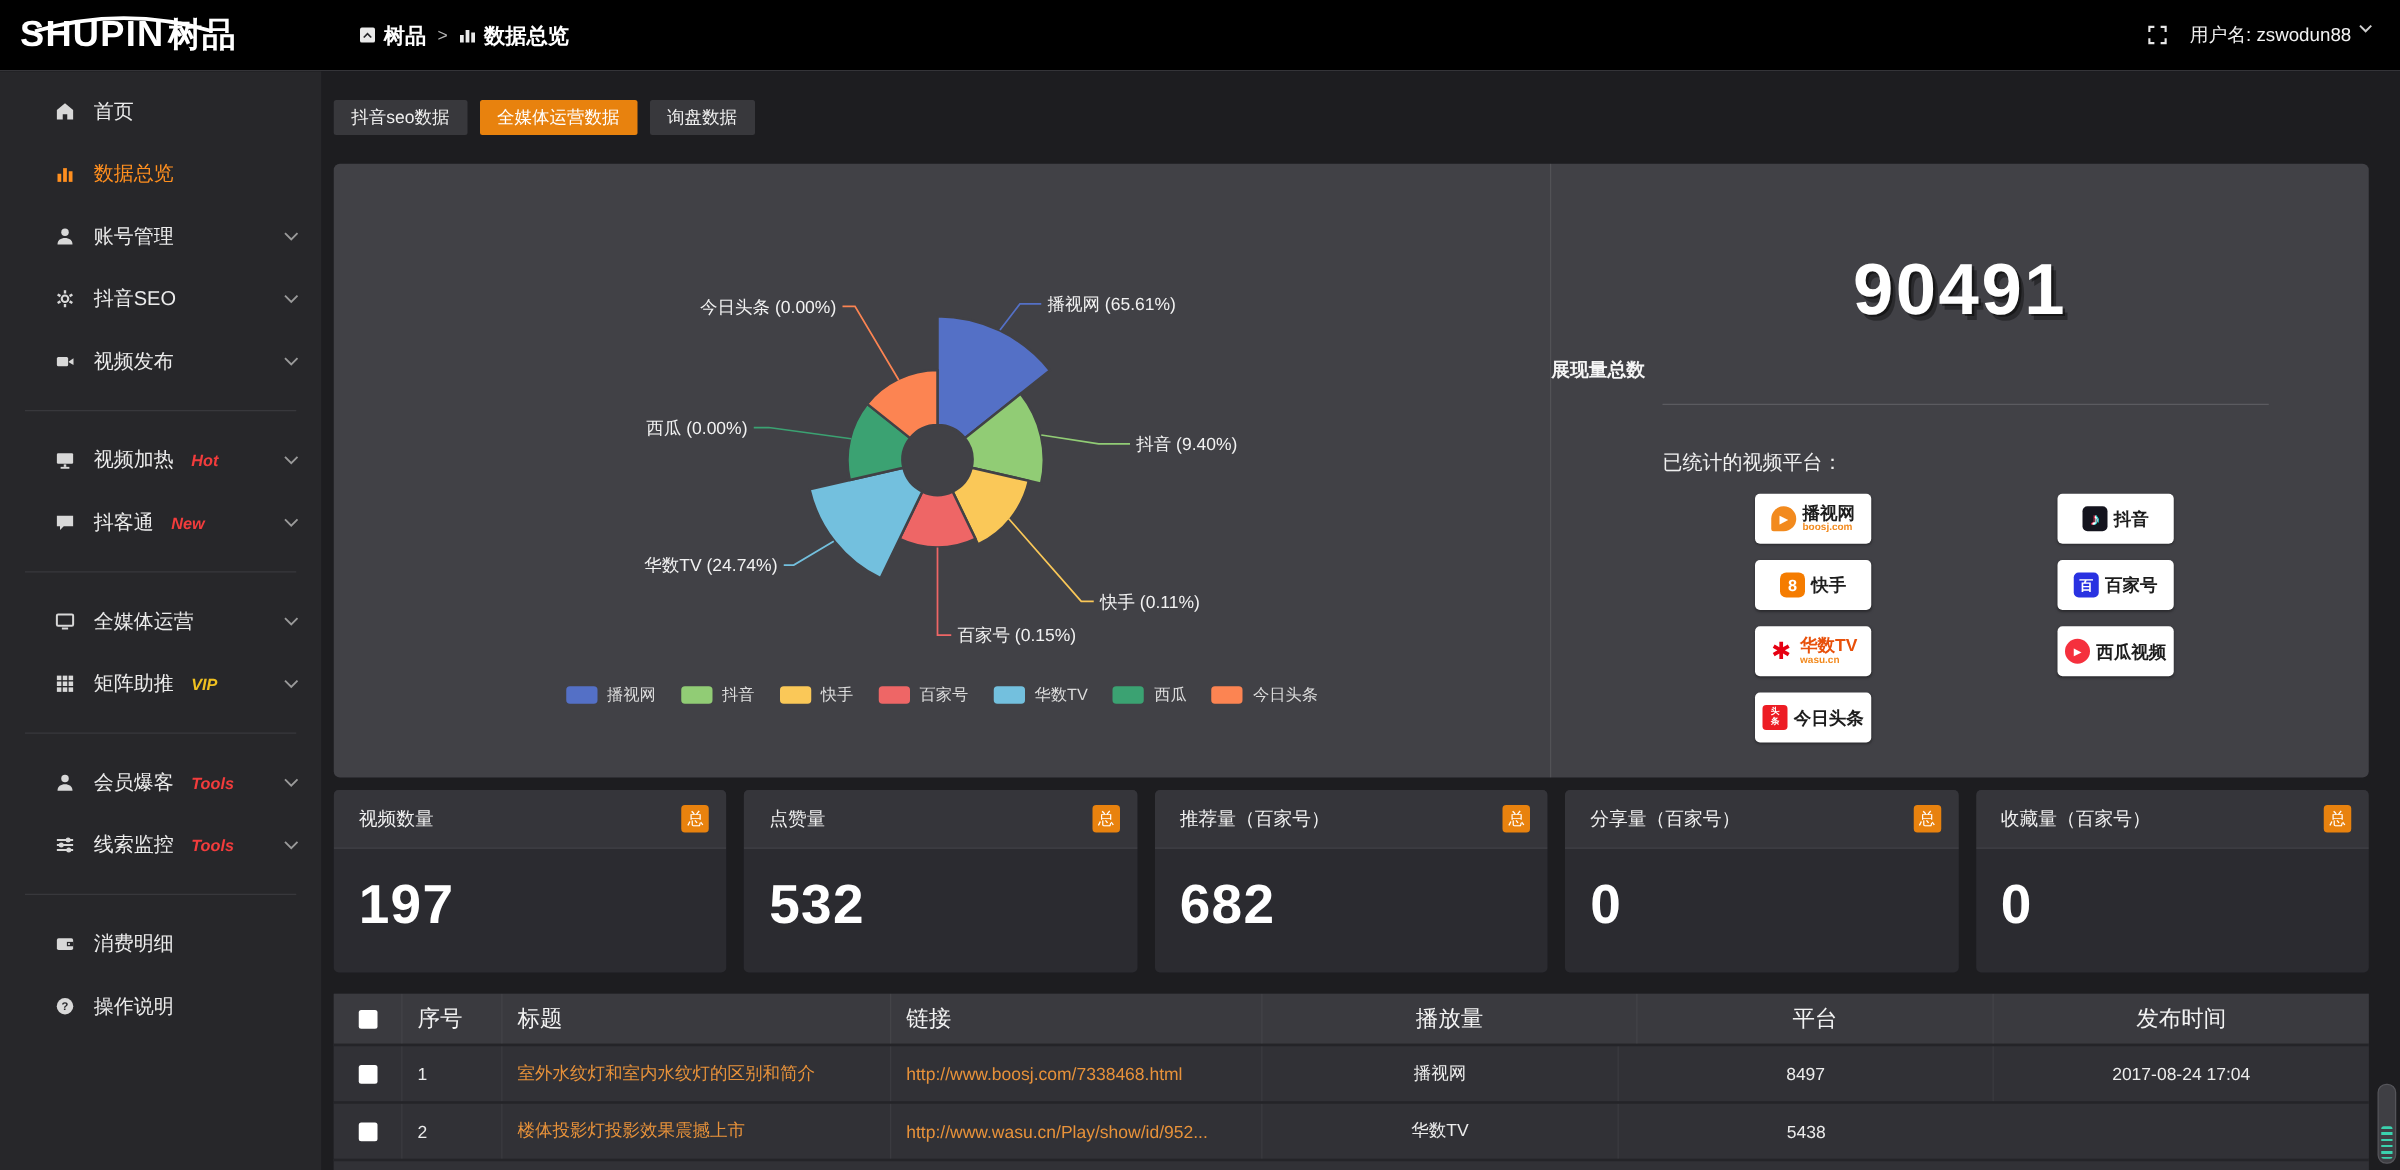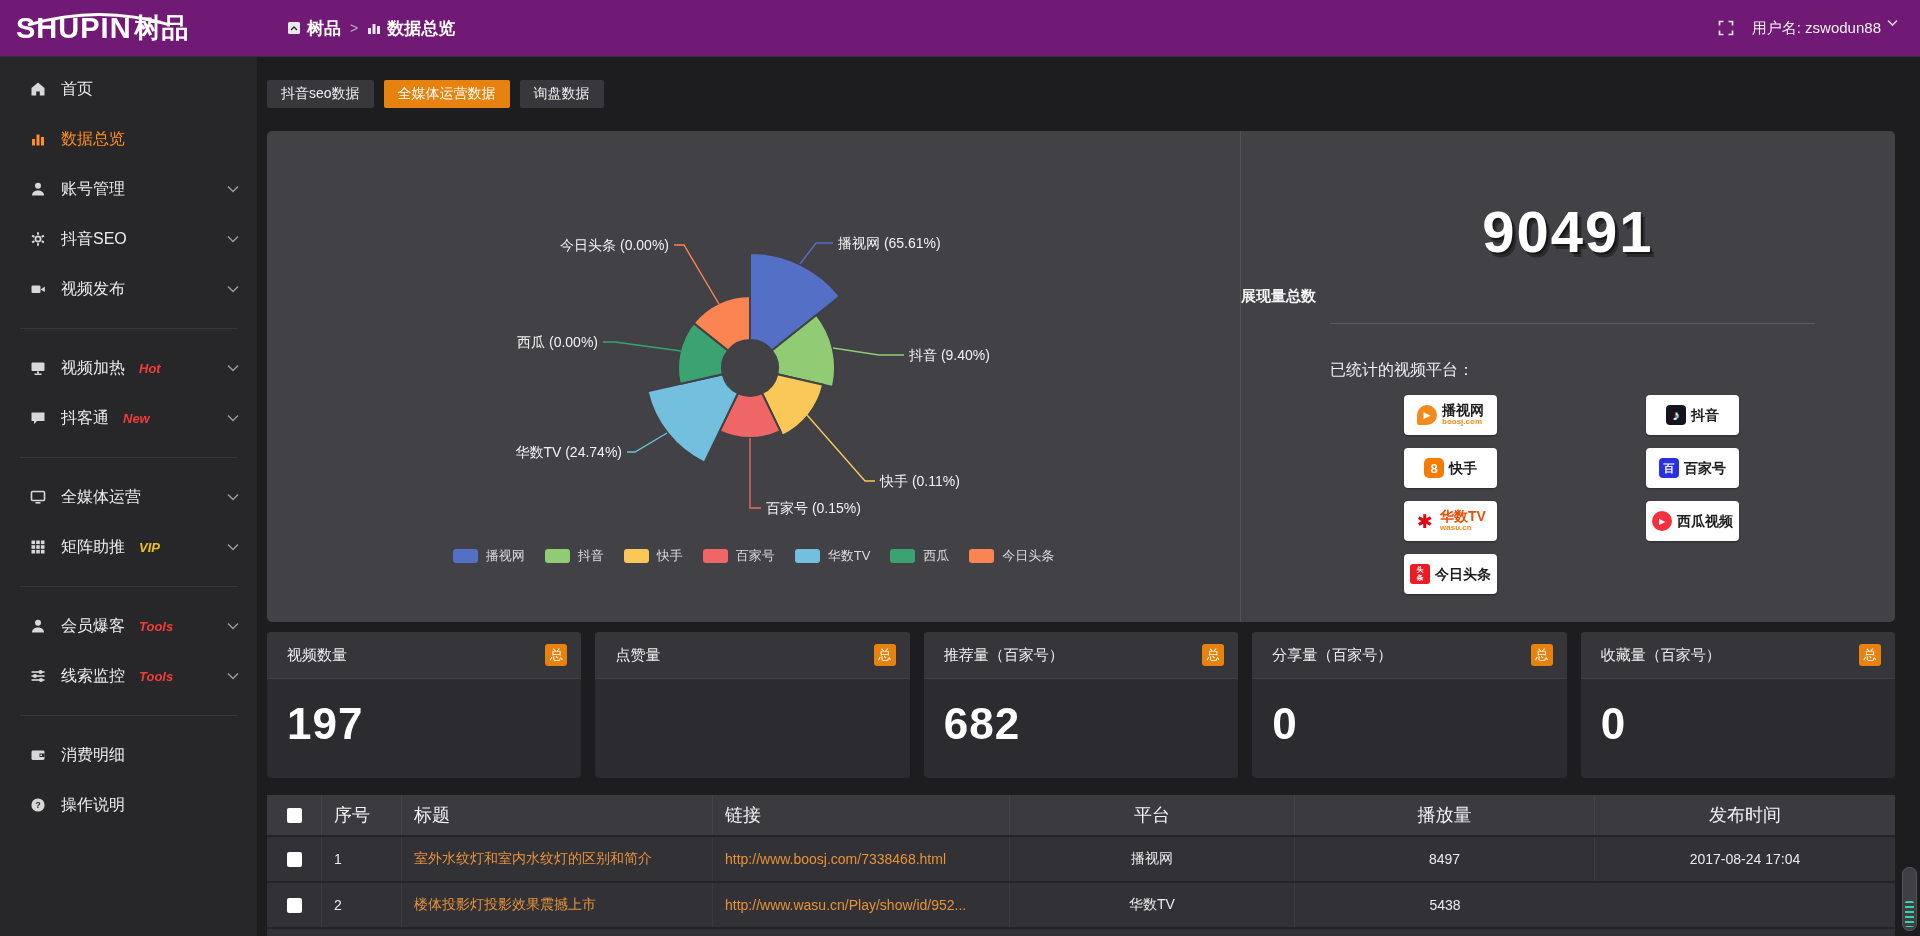--- a/index.html
+++ b/index.html
@@ -1,34 +1,34 @@
 <!DOCTYPE html>
 <html><head>
 <meta charset="utf-8">
 <style>
   html,body{margin:0;padding:0;background:#161618;}
   body{font-family:"Liberation Sans","DejaVu Sans",sans-serif;-webkit-font-smoothing:antialiased;}
   #app{position:relative;width:1920px;height:936px;background:#1d1d20;overflow:hidden;color:#e6e6e6;}
 
   
-  .topbar{position:absolute;left:0;top:0;width:1920px;height:56px;background:#701a75;border-bottom:1px solid #343438;display:flex;align-items:center;z-index:5;}
+  .topbar{position:absolute;left:0;top:0;width:1920px;height:56px;background:#000000;border-bottom:1px solid #343438;display:flex;align-items:center;z-index:5;}
   .logo{width:257px;padding-left:16px;box-sizing:border-box;position:relative;display:flex;align-items:flex-end;cursor:pointer;}
   .logo .latin{font-weight:800;font-size:29px;letter-spacing:1px;color:#fff;line-height:1;}
   .logo .cjk{font-weight:800;font-size:27px;color:#fff;line-height:1.05;margin-left:3px;}
   .logo svg.arc{position:absolute;left:24px;top:-2px;}
   .crumbs{display:flex;align-items:center;gap:9px;margin-left:30px;font-size:17px;font-weight:700;color:#fff;}
   .crumb{display:flex;align-items:center;gap:6px;cursor:pointer;}
   .crumb-sep{color:#b5b5b5;font-size:14px;font-weight:400;}
   .topbar-right{margin-left:auto;display:flex;align-items:center;gap:18px;padding-right:22px;}
   .fs-icon{cursor:pointer;display:flex;}
   .user-chip{display:flex;gap:6px;font-size:15px;color:#f2f2f2;cursor:pointer;}
 
   
   .sidebar{position:absolute;left:0;top:56px;width:257px;height:880px;background:#27272a;box-sizing:border-box;padding-top:8px;}
-  .side-item{height:50px;display:flex;align-items:center;padding:0 18px 0 29px;cursor:pointer;position:relative;}
+  .side-item{height:50px;display:flex;align-items:center;padding:0 18px 0 43px;cursor:pointer;position:relative;}
   .side-item .ic{width:18px;height:18px;margin-right:14px;display:flex;align-items:center;justify-content:center;flex:0 0 auto;}
   .side-item .lb{font-size:16px;color:#ececec;}
   .side-item.active .lb{color:#ff8f1f;}
   .side-badge{font-size:13px;font-weight:700;font-style:italic;margin-left:14px;}
   .side-chev{margin-left:auto;display:flex;}
   .side-div{border-top:1px solid #38383c;margin:14px 20px;}
 
   
   .content{position:absolute;left:257px;top:56px;width:1663px;height:880px;}
   .tabs{position:absolute;left:10px;top:24px;display:flex;gap:10px;}
@@ -468,20 +468,21 @@
             <span class="card-title">视频数量</span>
             <span class="card-badge">总</span>
           </div>
           <div class="card-value">197</div>
         </div>
         <div class="card">
           <div class="card-head">
             <span class="card-title">点赞量</span>
             <span class="card-badge">总</span>
           </div>
+          <div class="card-value">532</div>
         </div>
         <div class="card">
           <div class="card-head">
             <span class="card-title">推荐量（百家号）</span>
             <span class="card-badge">总</span>
           </div>
           <div class="card-value">682</div>
         </div>
         <div class="card">
           <div class="card-head">
@@ -500,22 +501,22 @@
       </div>
 
     <div class="tablewrap" id="table">
         <div class="trow head">
           <div class="tcell c0">
             <span class="cb"></span>
           </div>
           <div class="tcell c1">序号</div>
           <div class="tcell c2">标题</div>
           <div class="tcell c3">链接</div>
+          <div class="tcell c5">播放量</div>
           <div class="tcell c4">平台</div>
-          <div class="tcell c5">播放量</div>
           <div class="tcell c6">发布时间</div>
         </div>
         <div class="trow body">
           <div class="tcell c0">
             <span class="cb"></span>
           </div>
           <div class="tcell c1">1</div>
           <div class="tcell c2">
             <span class="olink">室外水纹灯和室内水纹灯的区别和简介</span>
           </div>

